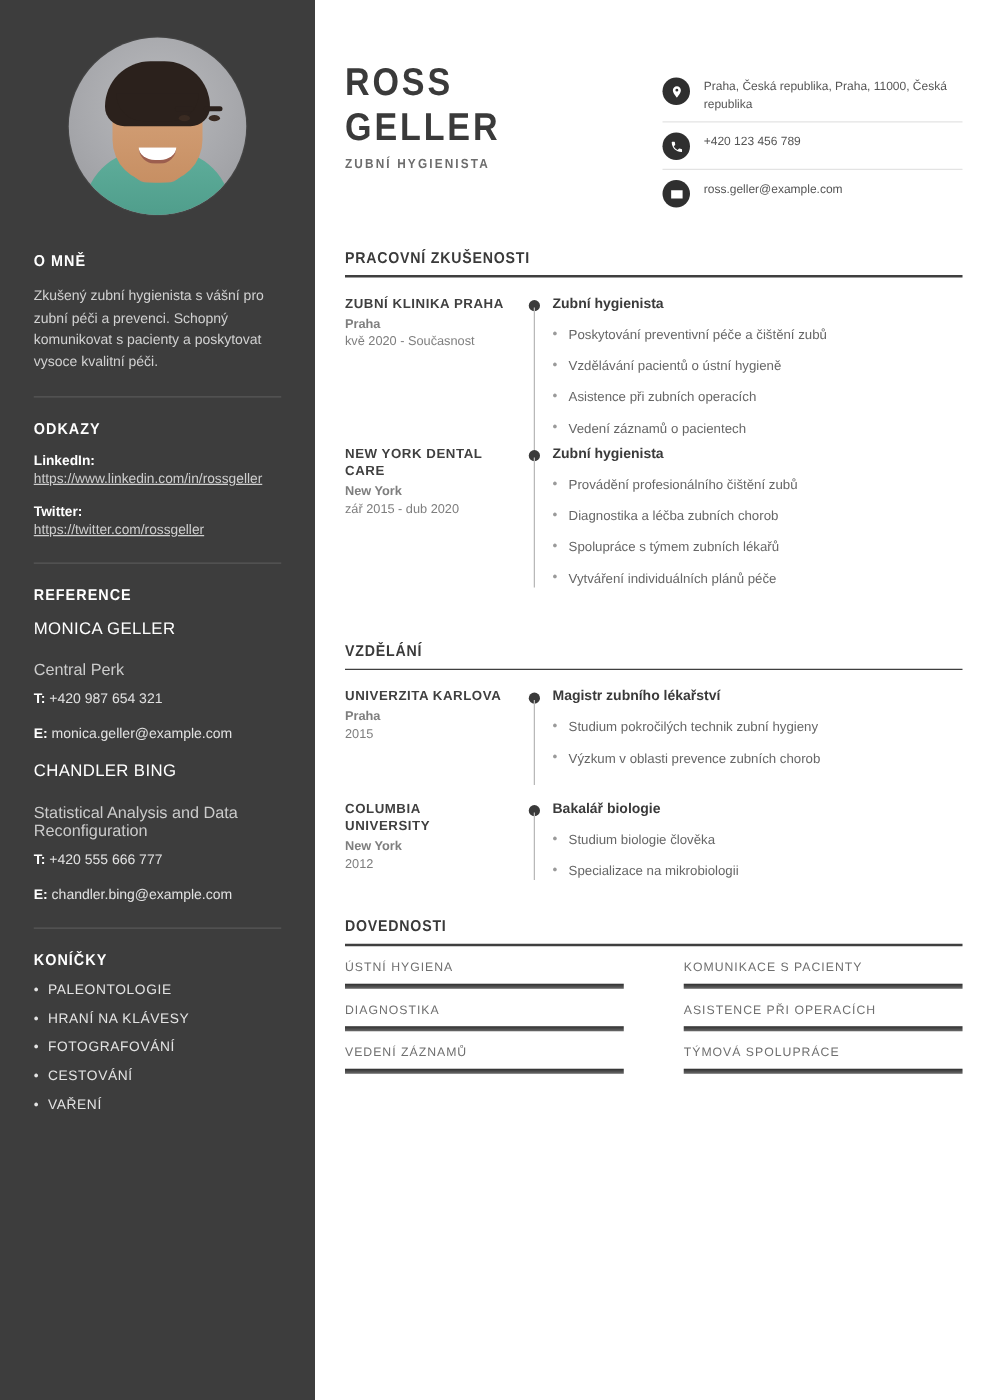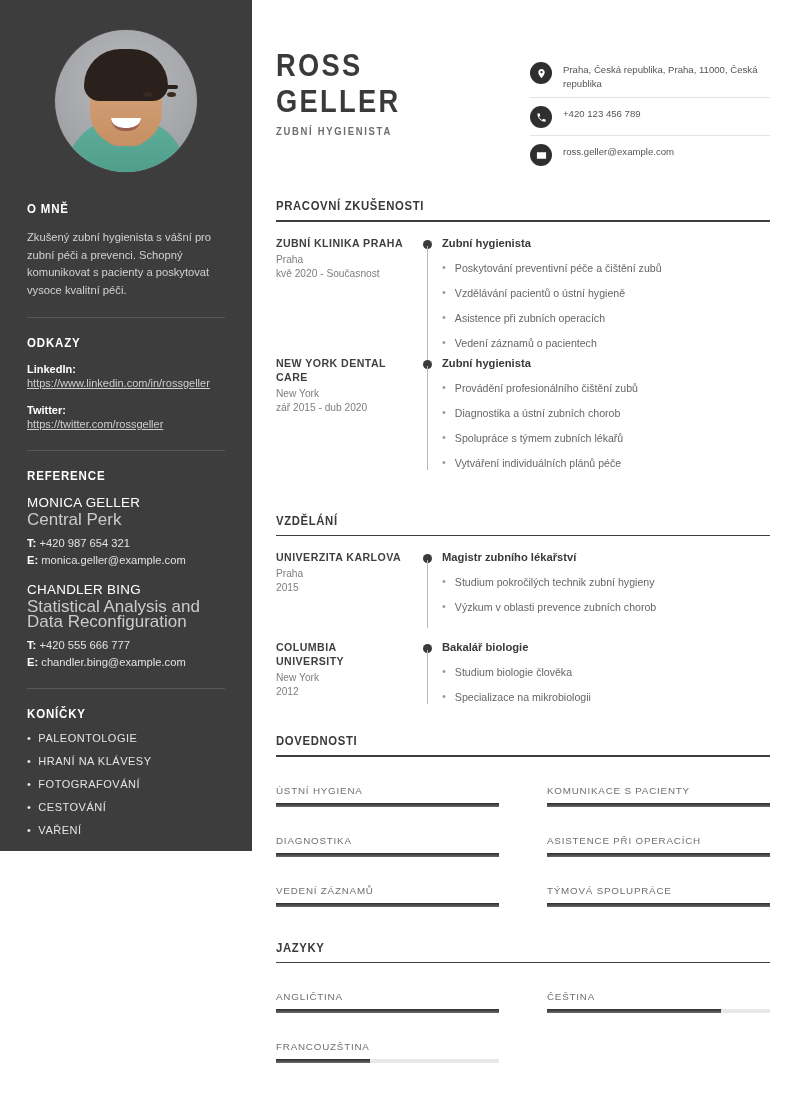--- a/index.html
+++ b/index.html
@@ -6,21 +6,21 @@
   html, body {
     width: 794px; height: 1120px;
     background: #ffffff;
     font-family: "Liberation Sans", sans-serif;
     -webkit-font-smoothing: antialiased;
   }
   .page { position: relative; width: 794px; height: 1120px; display: flex; overflow: hidden; background:#fff; }
 
   
   .sidebar {
-    width: 252px; min-width: 252px; height: 851px;
+    width: 252px; min-width: 252px; height: 1120px;
     background: #3d3d3d;
     padding: 26px 27px 20px 27px;
   }
   .avatar-wrap { display:flex; justify-content:center; margin-top: 4px; }
   .avatar {
     width: 142px; height: 142px; border-radius: 50%;
     overflow: hidden; position: relative;
     background: radial-gradient(circle at 50% 38%, #b9babd 0%, #a7a8ac 55%, #97989c 100%);
     box-shadow: 0 0 0 1px rgba(255,255,255,0.04);
   }
@@ -62,22 +62,22 @@
     transform: scaleX(0.92); transform-origin: left center;
   }
   .sb-divider { height:1px; background:#585858; margin: 18px 0 18px 0; }
 
   .about-text { color:#d2d2d2; font-size:11.2px; line-height:17.5px; margin-top:13px; }
 
   .link-label { color:#ffffff; font-size:11px; font-weight:700; margin-top:13px; }
   .link-url { color:#cfcfcf; font-size:11px; line-height:16px; text-decoration: underline; word-break: break-all; display:block; }
 
   .ref-name { color:#ffffff; font-size:13.4px; letter-spacing:0.3px; margin-top:3px; }
-  .ref-org { color:#cbcbcb; font-size:17px; line-height:15px; margin-top:2px; }
-  .ref-line { color:#e2e2e2; font-size:11.2px; line-height:16px; margin-top:1px; }
+  .ref-org { color:#cbcbcb; font-size:13px; line-height:15px; margin-top:18px; }
+  .ref-line { color:#e2e2e2; font-size:11.2px; line-height:16px; margin-top:12px; }
   .ref-line b { color:#ffffff; font-weight:700; }
   .ref-block { margin-bottom: 14px; }
 
   .hobby { color:#e4e4e4; font-size:11px; letter-spacing:0.5px; margin-top:11px; display:flex; gap:7px; }
   .hobby .dot { color:#e4e4e4; }
 
   
   .main { flex:1; padding: 36px 24px 0 24px; position:relative; }
 
   .top { display:flex; align-items:flex-start; }
@@ -109,36 +109,36 @@
   .sec-title {
     font-family:"Liberation Sans Narrow","Liberation Sans",sans-serif;
     font-weight:700; font-size:12.6px; letter-spacing:0.7px; color:#3a3a3a;
     text-transform: uppercase; transform: scaleX(0.9); transform-origin:left center;
   }
   .sec-rule { height:1.6px; background:#3f3f3f; margin-top:7px; }
 
   .entry { display:flex; margin-top: 14px; }
   .entry-left { width: 138px; min-width:138px; padding-right:10px; }
   .e-org { font-size:10.6px; font-weight:700; color:#3f3f3f; letter-spacing:0.45px; line-height:14px; text-transform:uppercase; }
-  .e-loc { font-size:10.2px; color:#7e7e7e; margin-top:3px; line-height:14px; }
+  .e-loc { font-size:10.2px; color:#7e7e7e; margin-top:3px; line-height:14px;font-weight:bold; }
   .e-date { font-size:10.2px; color:#7e7e7e; line-height:14px; }
 
   .tl { width: 28px; min-width:28px; position:relative; }
   .tl-dot { width:9px; height:9px; border-radius:50%; background:#3a3a3a; position:absolute; left:9px; top:4px; }
   .tl-line { position:absolute; left:13px; top:10px; bottom:-14px; width:1.2px; background:#b8b8b8; }
   .entry.last .tl-line { bottom: 0px; }
 
   .entry-right { flex:1; padding-top:0px; }
   .e-title { font-size:11.2px; font-weight:700; color:#3a3a3a; line-height:14px; }
   .e-li { font-size:10.6px; color:#666666; margin-top:11px; display:flex; gap:9px; line-height:14px; }
   .e-li .b { color:#9a9a9a; font-size:11px; line-height:13px; }
 
   
   .bars { display:flex; flex-wrap:wrap; column-gap: 48px; }
-  .bar-item { width: calc(50% - 24px); margin-top: 28px; }
+  .bar-item { width: calc(50% - 24px); margin-top: 12px; }
   .bar-lbl { font-size:9.8px; letter-spacing:0.8px; color:#6f6f6f; text-transform:uppercase; }
   .bar-track { height:4px; background:#e8e8e8; margin-top:7px; position:relative; }
   .bar-fill { position:absolute; left:0; top:0; bottom:0; background: linear-gradient(180deg,#2e2e2e 0%, #6a6a6a 100%); }
 </style>
 </head>
 <body>
 
 <div class="page">
 
   <aside class="sidebar">
@@ -312,21 +312,21 @@
             <span class="tl-line"></span>
           </div>
         <div class="entry-right">
           <div class="e-title">Zubní hygienista</div>
           <div class="e-li">
               <span class="b">•</span>
               <span>Provádění profesionálního čištění zubů</span>
             </div>
           <div class="e-li">
               <span class="b">•</span>
-              <span>Diagnostika a ústní zubních chorob</span>
+              <span>Diagnostika a léčba zubních chorob</span>
             </div>
           <div class="e-li">
               <span class="b">•</span>
               <span>Spolupráce s týmem zubních lékařů</span>
             </div>
           <div class="e-li">
               <span class="b">•</span>
               <span>Vytváření individuálních plánů péče</span>
             </div>
         </div>
@@ -420,39 +420,15 @@
         </div>
         <div class="bar-item">
           <div class="bar-lbl">TÝMOVÁ SPOLUPRÁCE</div>
           <div class="bar-track">
               <div class="bar-fill" style="width: 100%;"></div>
             </div>
         </div>
       </div>
     </section>
 
-    <section class="sec" style="margin-top:34px">
-      <div class="sec-title">JAZYKY</div>
-      <div class="sec-rule"></div>
-      <div class="bars">
-        <div class="bar-item">
-          <div class="bar-lbl">ANGLIČTINA</div>
-          <div class="bar-track">
-              <div class="bar-fill" style="width: 100%;"></div>
-            </div>
-        </div>
-        <div class="bar-item">
-          <div class="bar-lbl">ČEŠTINA</div>
-          <div class="bar-track">
-              <div class="bar-fill" style="width: 78%;"></div>
-            </div>
-        </div>
-        <div class="bar-item">
-          <div class="bar-lbl">FRANCOUZŠTINA</div>
-          <div class="bar-track">
-              <div class="bar-fill" style="width: 42%;"></div>
-            </div>
-        </div>
-      </div>
-    </section>
 
   </main>
 </div>
 
 </body></html>

